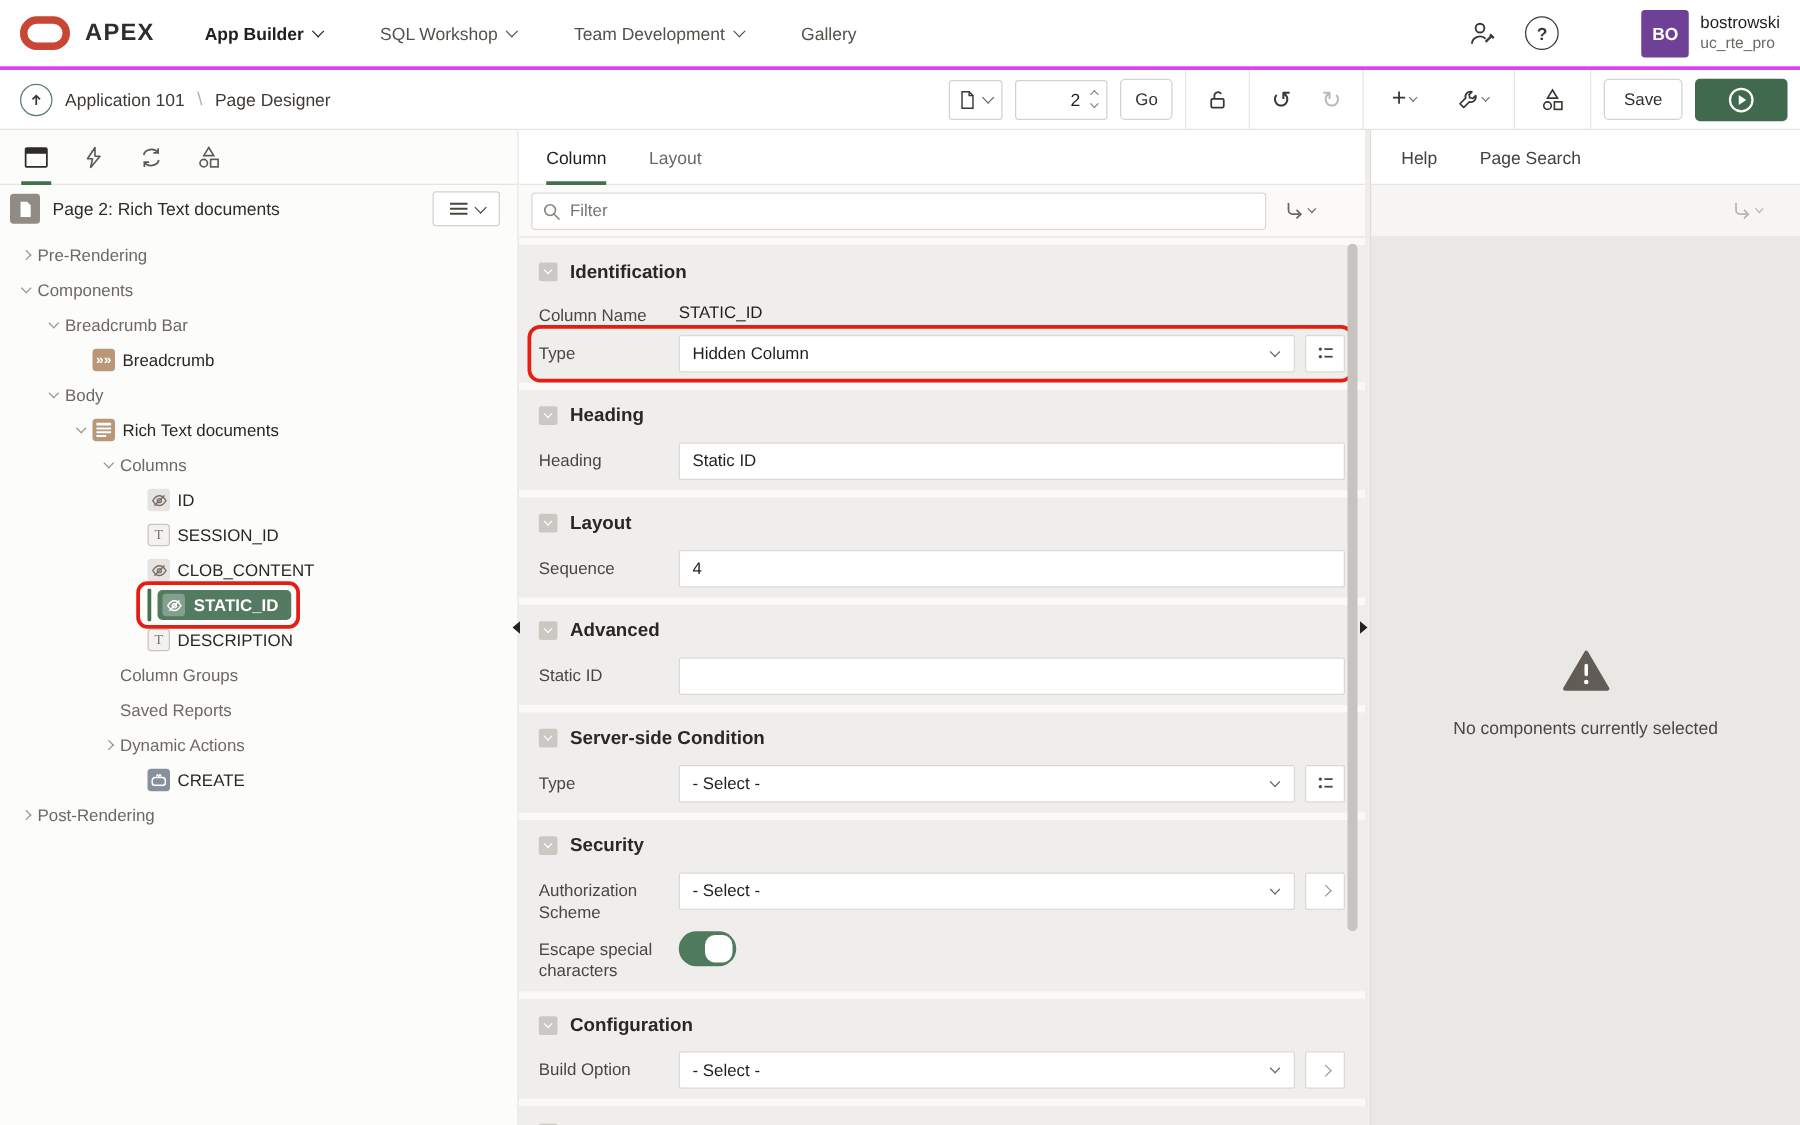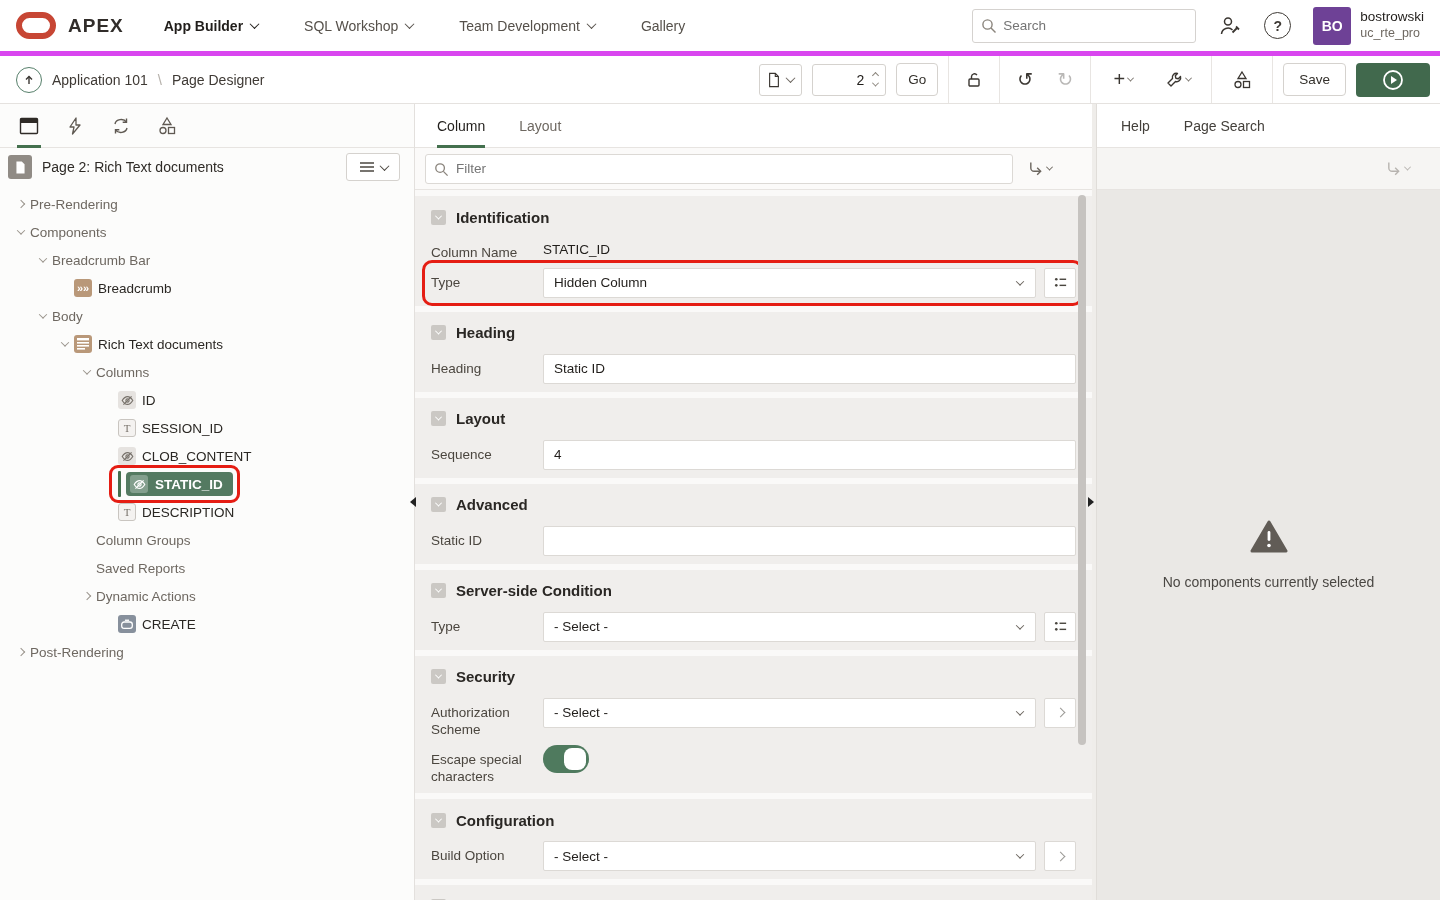--- a/index.html
+++ b/index.html
@@ -1,36 +1,36 @@
 <!DOCTYPE html>
 <html><head>
 <meta charset="utf-8">
 <style>
   * { margin:0; padding:0; box-sizing:border-box; }
   html,body { width:1440px; height:900px; overflow:hidden; }
   body { font-family:"Liberation Sans", sans-serif; color:#2f2b27; background:#efedea; font-size:14px; }
   .app { position:relative; width:1440px; height:900px; overflow:hidden; }
 
   
-  .topbar { height:56px; background:#fff; border-bottom:5px solid #d946ef; display:flex; align-items:center; padding:0 16px; }
+  .topbar { height:56px; background:#fff; border-bottom:3px solid #d946ef; display:flex; align-items:center; padding:0 16px; }
   .logo-ring { width:40px; height:27px; border:6px solid #c74634; border-radius:14px; margin-right:12px; }
   .brand { font-size:19px; font-weight:700; letter-spacing:1px; color:#312d2a; margin-right:40px; }
   .nav { display:flex; align-items:center; gap:46px; }
   .nav-item { display:flex; align-items:center; gap:8px; color:#55504a; font-size:14px; cursor:pointer; }
   .nav-item.active { font-weight:700; color:#211e1b; }
   .chev { display:inline-block; width:7px; height:7px; border-right:1.6px solid currentColor; border-bottom:1.6px solid currentColor; transform:rotate(45deg) translate(-1px,-1px); }
   .chev.right { transform:rotate(-45deg); }
   .chev.up { transform:rotate(-135deg); }
   .topbar-right { margin-left:auto; display:flex; align-items:center; gap:22px; }
   .search-wrap { position:relative; }
   .search-wrap svg { position:absolute; left:9px; top:9px; }
   .search-input { width:224px; height:34px; border:1px solid #d5d2cf; border-radius:3px; padding:0 10px 0 30px; font-size:13.5px; color:#3a3631; outline:none; background:#fff; font-family:inherit; }
   .icon-btn { background:none; border:none; cursor:pointer; display:flex; align-items:center; justify-content:center; }
   .help-circle { width:27px; height:27px; border:1.8px solid #3e3a35; border-radius:50%; display:flex; align-items:center; justify-content:center; font-size:14px; font-weight:700; color:#3e3a35; }
-  .user-chip { display:flex; align-items:center; gap:9px; cursor:pointer; }
+  .user-chip { display:flex; align-items:center; gap:9px; cursor:pointer;margin-left:44px; }
   .avatar { width:38px; height:38px; background:#6e4196; color:#fff; font-weight:700; font-size:14px; display:flex; align-items:center; justify-content:center; border-radius:3px; }
   .user-meta { line-height:1.25; }
   .user-name { font-size:13.5px; color:#211e1b; }
   .user-ws { font-size:12.5px; color:#6e6861; }
 
   
   .toolbar { height:48px; background:#fff; border-bottom:1px solid #e5e2df; display:flex; align-items:center; padding:0 10px 0 16px; }
   .crumb { display:flex; align-items:center; gap:10px; }
   .upcircle { width:26px; height:26px; border-radius:50%; border:1.4px solid #57806b; display:flex; align-items:center; justify-content:center; color:#3a3631; cursor:pointer; }
   .crumb-link { font-size:14px; color:#3f3a35; cursor:pointer; }
@@ -140,27 +140,20 @@
         </div>
         <div class="nav-item">
           <span>Team Development</span>
           <span class="chev"></span>
         </div>
         <div class="nav-item">
           <span>Gallery</span>
         </div>
       </nav>
     <div class="topbar-right">
-      <div class="search-wrap">
-        <svg width="16" height="16" viewBox="0 0 16 16" fill="none" stroke="#8a847c" stroke-width="1.4">
-            <circle cx="6.5" cy="6.5" r="4.6"></circle>
-            <line x1="10" y1="10" x2="14.5" y2="14.5"></line>
-          </svg>
-        <input class="search-input" placeholder="Search" style="">
-      </div>
       <button class="icon-btn">
         <svg width="24" height="24" viewBox="0 0 24 24" fill="none" stroke="#3a3631" stroke-width="1.5">
             <circle cx="10" cy="7.5" r="3.5"></circle>
             <path d="M3.5 20 a6.5 6.5 0 0 1 11-4"></path>
             <path d="M14.5 18.5 l5-5 M18 12.5 l3 3" stroke-width="1.8"></path>
           </svg>
       </button>
       <button class="icon-btn">
           <span class="help-circle">?</span>
         </button>

